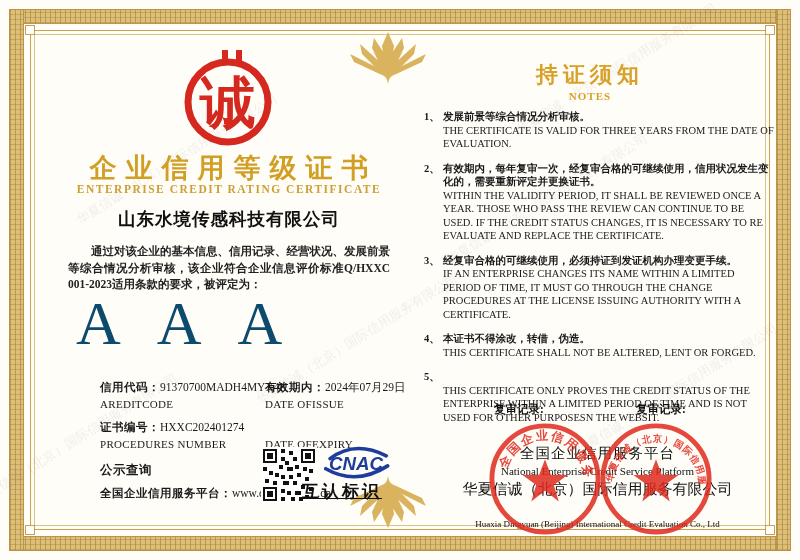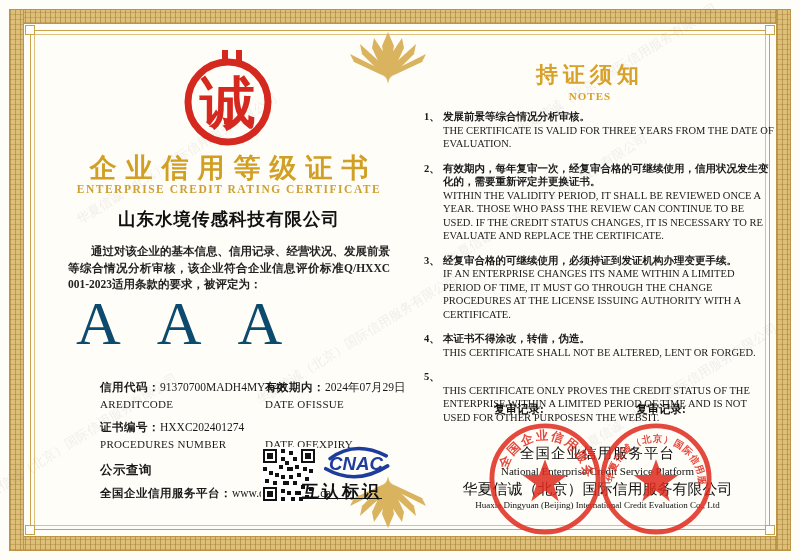--- a/index.html
+++ b/index.html
@@ -69,21 +69,21 @@
   .note-num { width:19px; flex:none; font-weight:bold; }
   .note-zh { font-weight:bold; }
   .note-en { font-weight:normal; }
 
   .review-label { position:absolute; top:402px; font-size:11.5px; font-weight:bold; color:#111; }
 
   .issuer { position:absolute; left:430px; top:444px; width:335px; text-align:center; color:#111; }
   .issuer .zh1 { font-size:14.5px; font-family:"Liberation Sans",sans-serif; letter-spacing:1px; }
   .issuer .en1 { font-size:11px; margin-top:2px; }
   .issuer .zh2 { font-size:15px; font-family:"Liberation Sans",sans-serif; margin-top:3px; }
-  .issuer .en2 { font-size:9px; margin-top:1px; }
+  .issuer .en2 { font-size:9px; margin-top:20px; }
 
   .seal { position:absolute; width:118px; height:118px; opacity:.85; }
   .seal-left  { left:486px; top:420px; }
   .seal-right { left:597px; top:420px; }
 </style>
 </head>
 <body>
 
 <div class="certificate">
 

